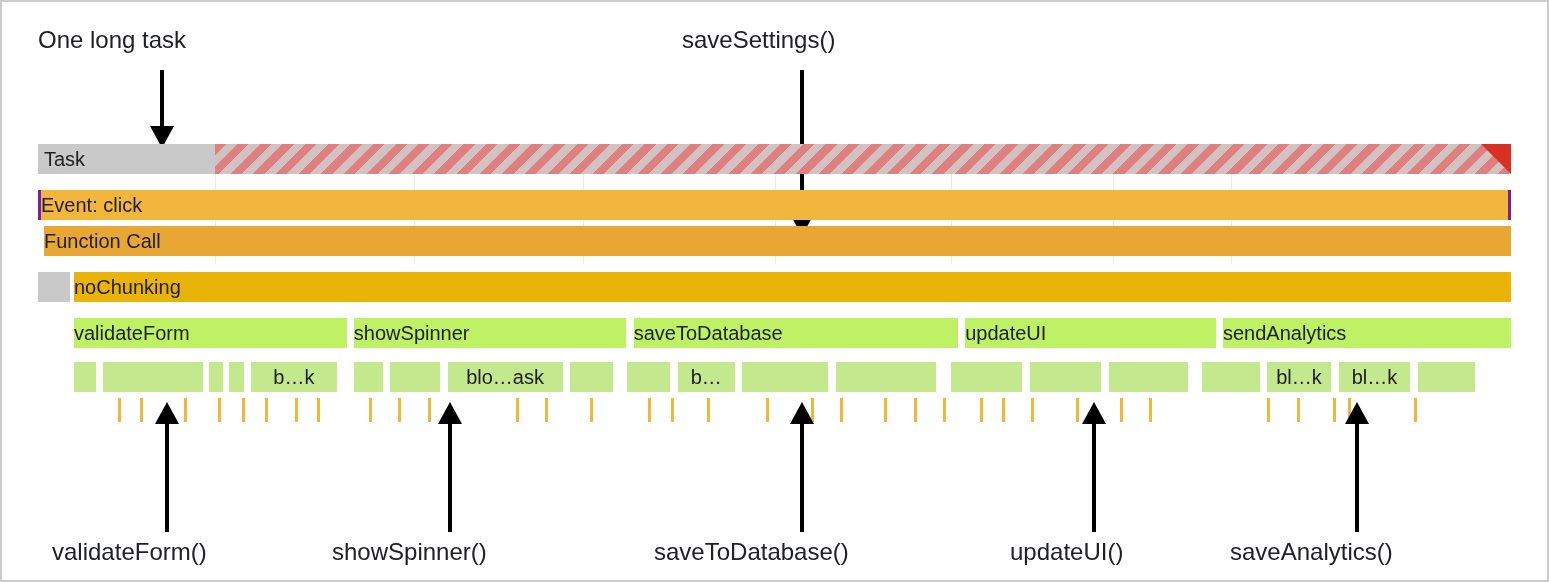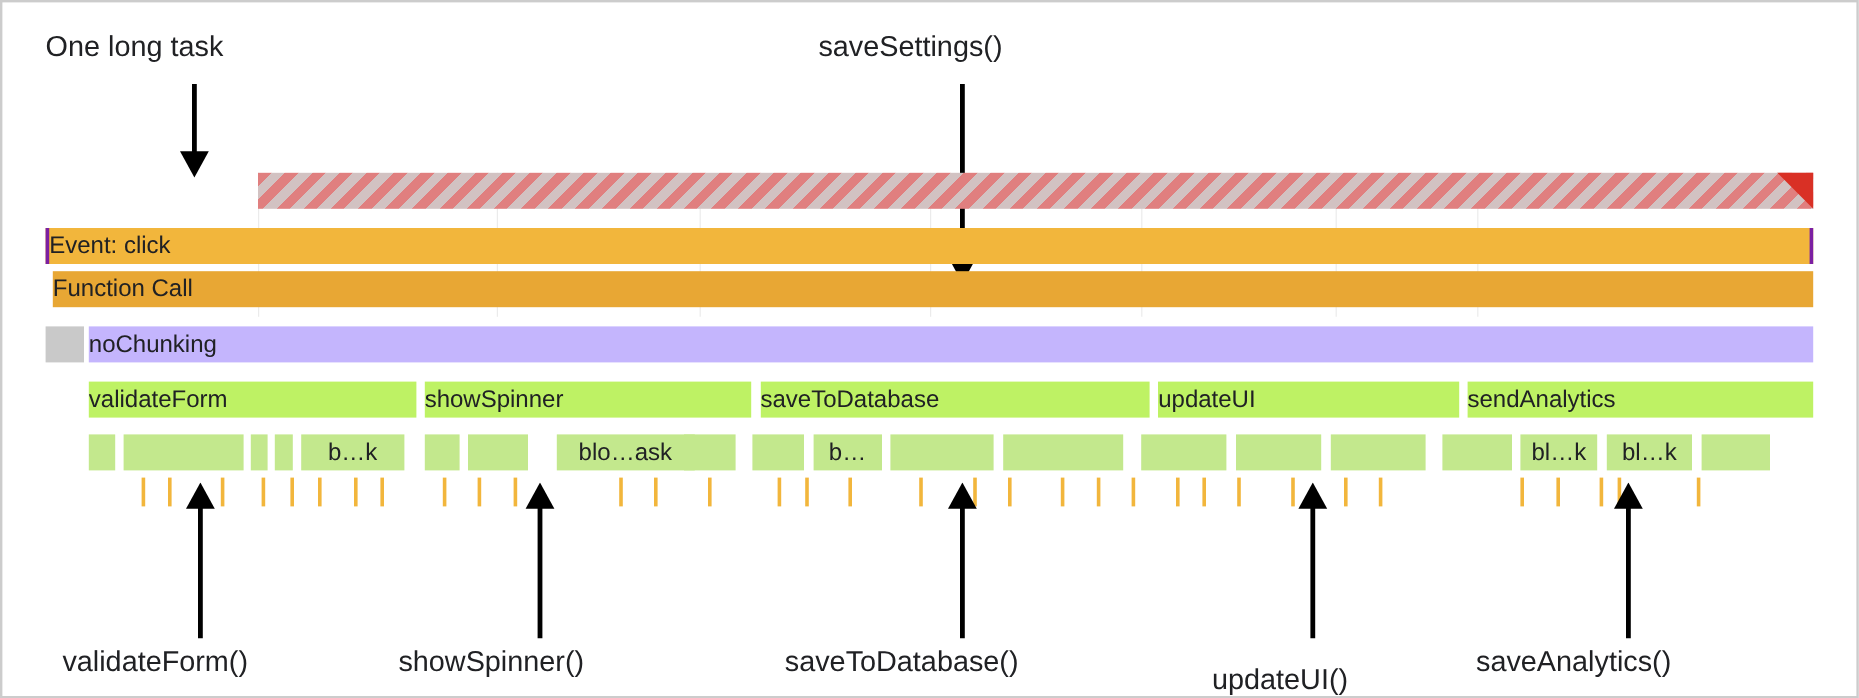--- a/index.html
+++ b/index.html
@@ -75,21 +75,21 @@
     border-right: 3px solid #7b1fa2;
   }
   .func-row {
     top: 82px;
     left: 6px; right: 0;
     background: #e8a734;
   }
   .nochunk-row {
     top: 128px;
     left: 36px; right: 0;
-    background: #c4b5fd;
+    background: #eab308;
   }
   .nochunk-pre {
     position: absolute;
     top: 128px;
     left: 0; width: 32px; height: 30px;
     background: #c9c9c9;
   }
   .fn-row {
     top: 174px;
     height: 30px;
@@ -145,20 +145,23 @@
 
   <div class="grid-line" style="left:12%"></div>
   <div class="grid-line" style="left:25.5%"></div>
   <div class="grid-line" style="left:37%"></div>
   <div class="grid-line" style="left:50%"></div>
   <div class="grid-line" style="left:62%"></div>
   <div class="grid-line" style="left:73%"></div>
   <div class="grid-line" style="left:81%"></div>
 
   <div class="task-bar">
+    <div class="task-gray">
+      <span>Task</span>
+    </div>
     <div class="task-red"></div>
     <div class="task-corner"></div>
   </div>
 
   <div class="row event-row">
     <span>Event: click</span>
 
   </div>
 
   <div class="row func-row">
@@ -190,21 +193,21 @@
     <div class="sub-block" style="left:0; width:1.5%;"></div>
     <div class="sub-block" style="left:2%; width:7%;"></div>
     <div class="sub-block" style="left:9.4%; width:1%;"></div>
     <div class="sub-block" style="left:10.8%; width:1%;"></div>
     <div class="sub-block" style="left:12.3%; width:6%;">
         <span>b…k</span>
       </div>
 
     <div class="sub-block" style="left:19.5%; width:2%;"></div>
     <div class="sub-block" style="left:22%; width:3.5%;"></div>
-    <div class="sub-block" style="left:26%; width:8%;margin-left:16px;">
+    <div class="sub-block" style="left:26%; width:8%;">
         <span>blo…ask</span>
       </div>
     <div class="sub-block" style="left:34.5%; width:3%;"></div>
 
     <div class="sub-block" style="left:38.5%; width:3%;"></div>
     <div class="sub-block" style="left:42%; width:4%;">
         <span>b…</span>
       </div>
     <div class="sub-block" style="left:46.5%; width:6%;"></div>
     <div class="sub-block" style="left:53%; width:7%;"></div>
@@ -276,14 +279,14 @@
   <polygon points="20,0 8,22 32,22" fill="black"></polygon>
 </svg>
 <svg class="arrow" style="left:1335px; top:400px;" width="40" height="130">
   <line x1="20" y1="18" x2="20" y2="130" stroke="black" stroke-width="4"></line>
   <polygon points="20,0 8,22 32,22" fill="black"></polygon>
 </svg>
 
 <div class="annotation" style="left:50px; top:536px;">validateForm()</div>
 <div class="annotation" style="left:330px; top:536px;">showSpinner()</div>
 <div class="annotation" style="left:652px; top:536px;">saveToDatabase()</div>
-<div class="annotation" style="left:1008px; top:551px;">updateUI()</div>
+<div class="annotation" style="left:1008px; top:536px;">updateUI()</div>
 <div class="annotation" style="left:1228px; top:536px;">saveAnalytics()</div>
 
 </body></html>

